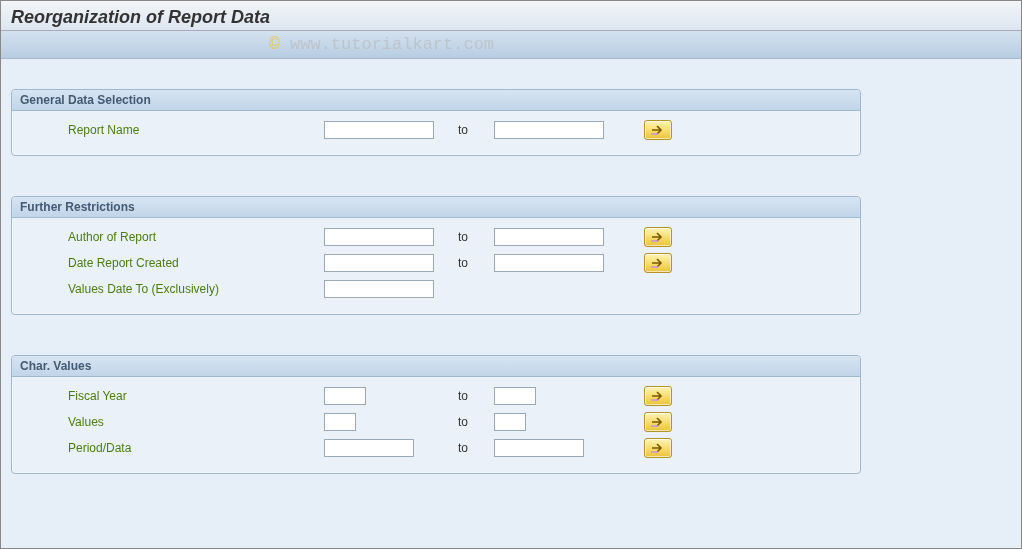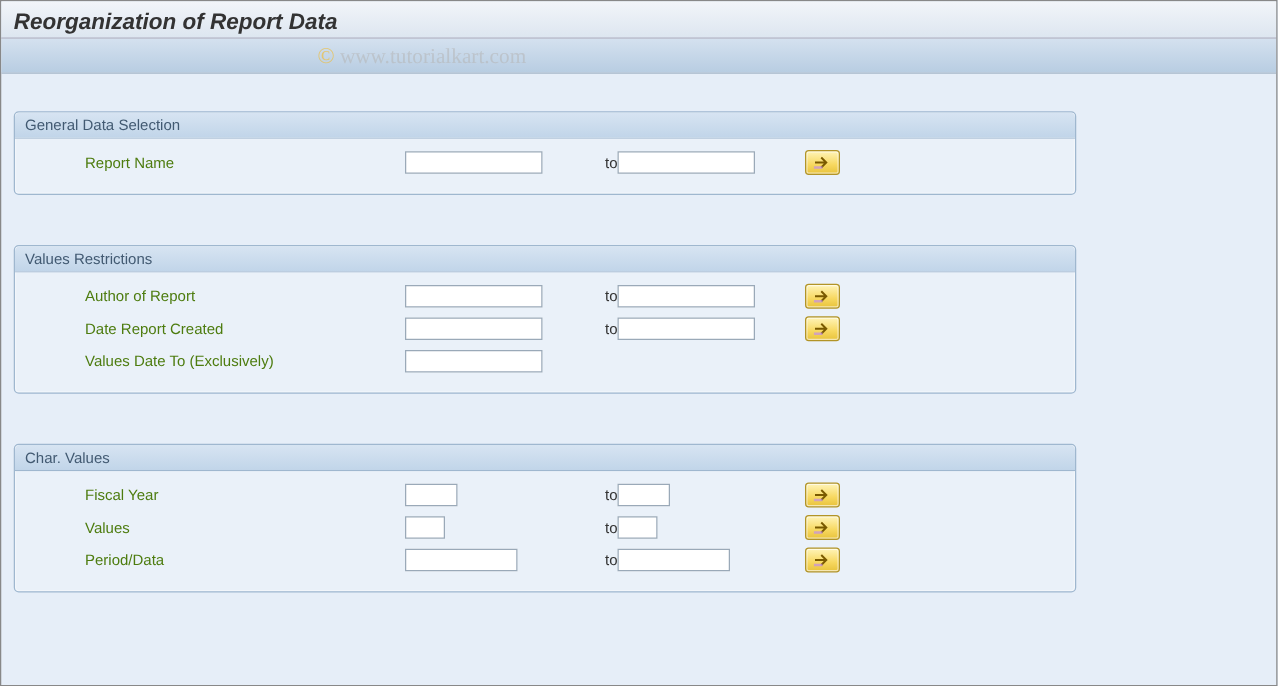--- a/index.html
+++ b/index.html
@@ -27,24 +27,24 @@
       border-bottom: 1px solid #aab;
     }
     .toolbar {
       height: 28px;
       background: linear-gradient(to bottom, #d4e1ef 0%, #b8cde2 100%);
       border-bottom: 1px solid #a7b8c9;
     }
     .watermark {
       position: absolute;
       top: 34px;
-      left: 254px;
+      left: 269px;
       color: rgba(180,180,180,0.55);
       font-size: 17px;
-      font-family: Liberation Serif, serif;
+      font-family: Liberation Mono, monospace;
       pointer-events: none;
       user-select: none;
     }
     .watermark .copy {
       color: rgba(240,190,60,0.7);
       font-size: 18px;
     }
     .content {
       padding: 30px 10px 10px 10px;
     }
@@ -56,41 +56,42 @@
       margin-bottom: 40px;
       box-shadow: inset 0 0 0 1px rgba(255,255,255,0.4);
     }
     .group-header {
       background: linear-gradient(to bottom, #d7e4f2 0%, #c1d5e9 100%);
       border-bottom: 1px solid #9fb7cf;
       border-radius: 4px 4px 0 0;
       padding: 3px 8px;
       font-size: 12px;
       color: #425a72;
+      font-weight: bold;
     }
     .group-body {
       padding: 6px 8px 12px 8px;
     }
     .row {
       display: flex;
       align-items: center;
       height: 26px;
     }
     .label {
       width: 260px;
       padding-left: 4px;
       color: #4d7c0f;
       margin-left: 44px;
     }
     .field-cell {
       width: 130px;
     }
     .to-cell {
       width: 40px;
-      text-align: right;
+      text-align: left;
       padding-left: 4px;
     }
     .field-cell2 {
       width: 130px;
     }
     .btn-cell {
       width: 50px;
       padding-left: 20px;
     }
     input.text {
@@ -149,21 +150,21 @@
                 <path d="M1 6 L9 6 M6 2 L10 6 L6 10" stroke="#7a5a00" stroke-width="1.6" fill="none"></path>
                 <rect x="0" y="9" width="7" height="2" fill="#c28fe8" opacity="0.7"></rect>
               </svg>
           </span>
         </div>
       </div>
     </div>
   </div>
 
   <div class="group-box">
-    <div class="group-header">Values Restrictions</div>
+    <div class="group-header">Further Restrictions</div>
     <div class="group-body">
       <div class="row">
         <div class="label">Author of Report</div>
         <div class="field-cell"><input class="text w-lg" value="" style=""></div>
         <div class="to-cell">to</div>
         <div class="field-cell2"><input class="text w-lg" value="" style=""></div>
         <div class="btn-cell">
           <span class="multi-btn">
             <svg viewBox="0 0 14 12">
                 <path d="M1 6 L9 6 M6 2 L10 6 L6 10" stroke="#7a5a00" stroke-width="1.6" fill="none"></path>

